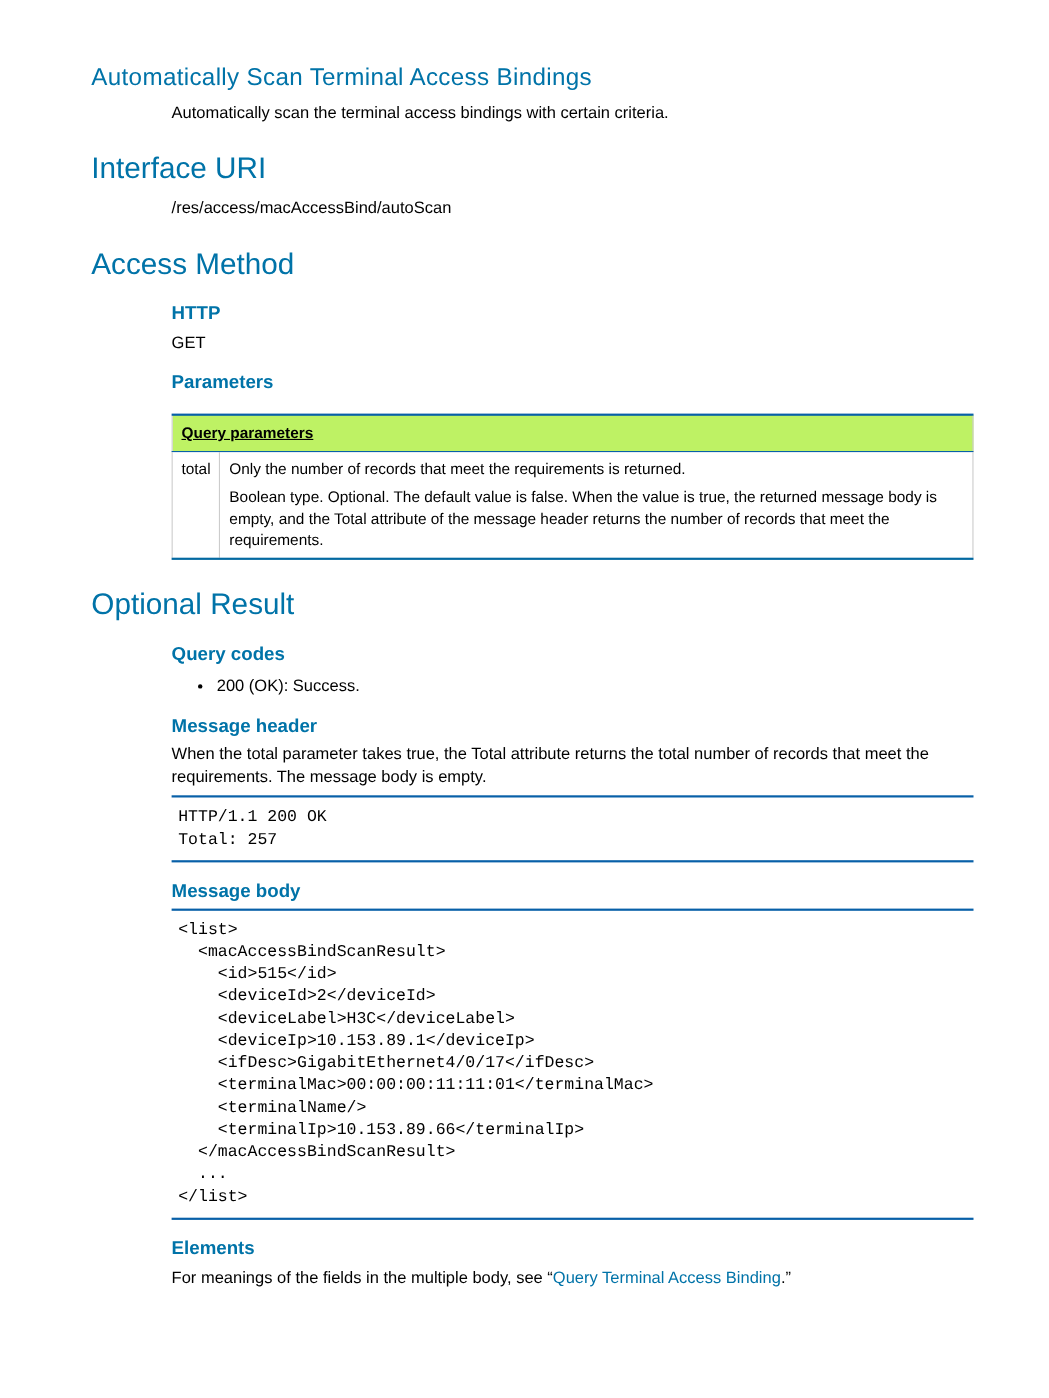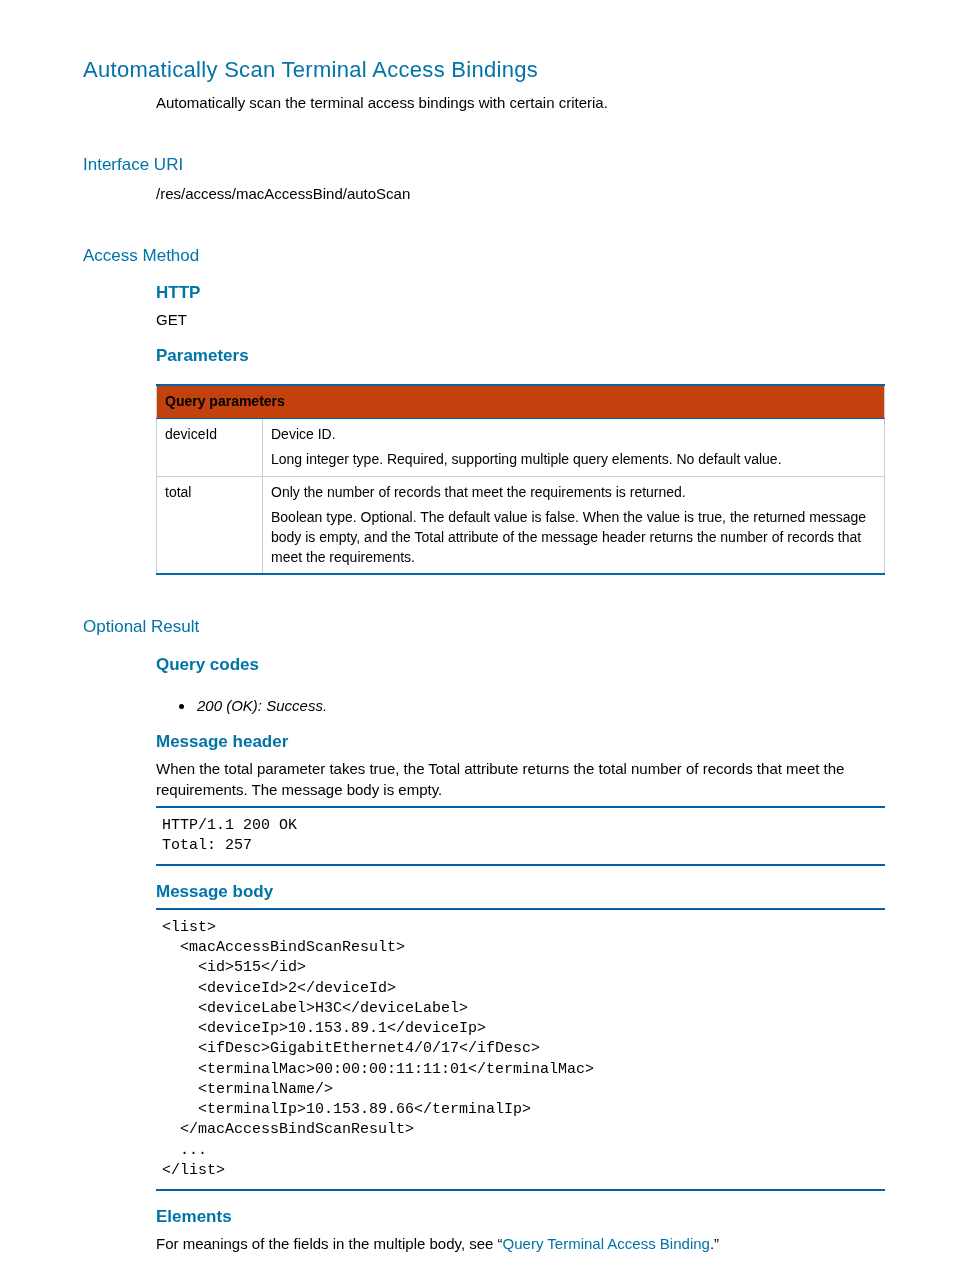--- a/index.html
+++ b/index.html
@@ -16,44 +16,43 @@
     color: #0073a8;
     font-weight: 300;
     font-size: 22px;
     margin-bottom: 6px;
     font-family: "Segoe UI Light", "Segoe UI", Arial, sans-serif;
     letter-spacing: 0.3px;
   }
   h2 {
     color: #0073a8;
     font-weight: 300;
-    font-size: 17px;
-    margin-top: 40px;
+    font-size: 27px;
+    margin-top: 22px;
     margin-bottom: 6px;
     font-family: "Segoe UI Light", "Segoe UI", Arial, sans-serif;
   }
   h3 {
     color: #0073a8;
     font-weight: 700;
     font-size: 17px;
     margin-top: 14px;
     margin-bottom: 4px;
     margin-left: 73px;
     font-family: "Segoe UI", Arial, sans-serif;
   }
   .body-text {
     margin-left: 73px;
     margin-top: 4px;
     margin-bottom: 6px;
   }
   ul.bullets {
     margin-left: 112px;
-    margin-top: 18px;
+    margin-top: 6px;
     margin-bottom: 6px;
-    font-style: italic;
   }
   ul.bullets li {
     list-style: disc;
     padding-left: 2px;
     margin-bottom: 2px;
   }
   ul.bullets li::marker { color:#000; }
   table.params {
     border-collapse: collapse;
     width: 729px;
@@ -66,21 +65,22 @@
     border: 1px solid #ccc;
     padding: 6px 8px;
     text-align: left;
     vertical-align: top;
   }
   table.params thead th {
     border-top: 2px solid #0860a8;
     border-bottom: 1px solid #0860a8;
     font-weight: bold;
     font-size: 14px;
-    background: #c2410c;
+    background: #bef264;
+    text-decoration: underline;
   }
   table.params tbody tr:last-child td {
     border-bottom: 2px solid #0369a1;
   }
   table.params td.desc p { margin-bottom: 6px; }
   table.params td.desc p:last-child { margin-bottom: 0; }
   pre.codebox {
     border-top: 2px solid #0860a8;
     border-bottom: 2px solid #0860a8;
     margin-left: 73px;
@@ -112,27 +112,20 @@
 <h3>Parameters</h3>
 
 <table class="params">
   <thead>
     <tr>
       <th colspan="2">Query parameters</th>
     </tr>
   </thead>
   <tbody>
     <tr>
-      <td style="width:106px">deviceId</td>
-      <td class="desc">
-        <p>Device ID.</p>
-        <p>Long integer type. Required, supporting multiple query elements. No default value.</p>
-      </td>
-    </tr>
-    <tr>
       <td>total</td>
       <td class="desc">
         <p>Only the number of records that meet the requirements is returned.</p>
         <p>Boolean type. Optional. The default value is false. When the value is true, the returned message body is empty, and the Total attribute of the message header returns the number of records that meet the requirements.</p>
       </td>
     </tr>
   </tbody>
 </table>
 
 <h2>Optional Result</h2>

